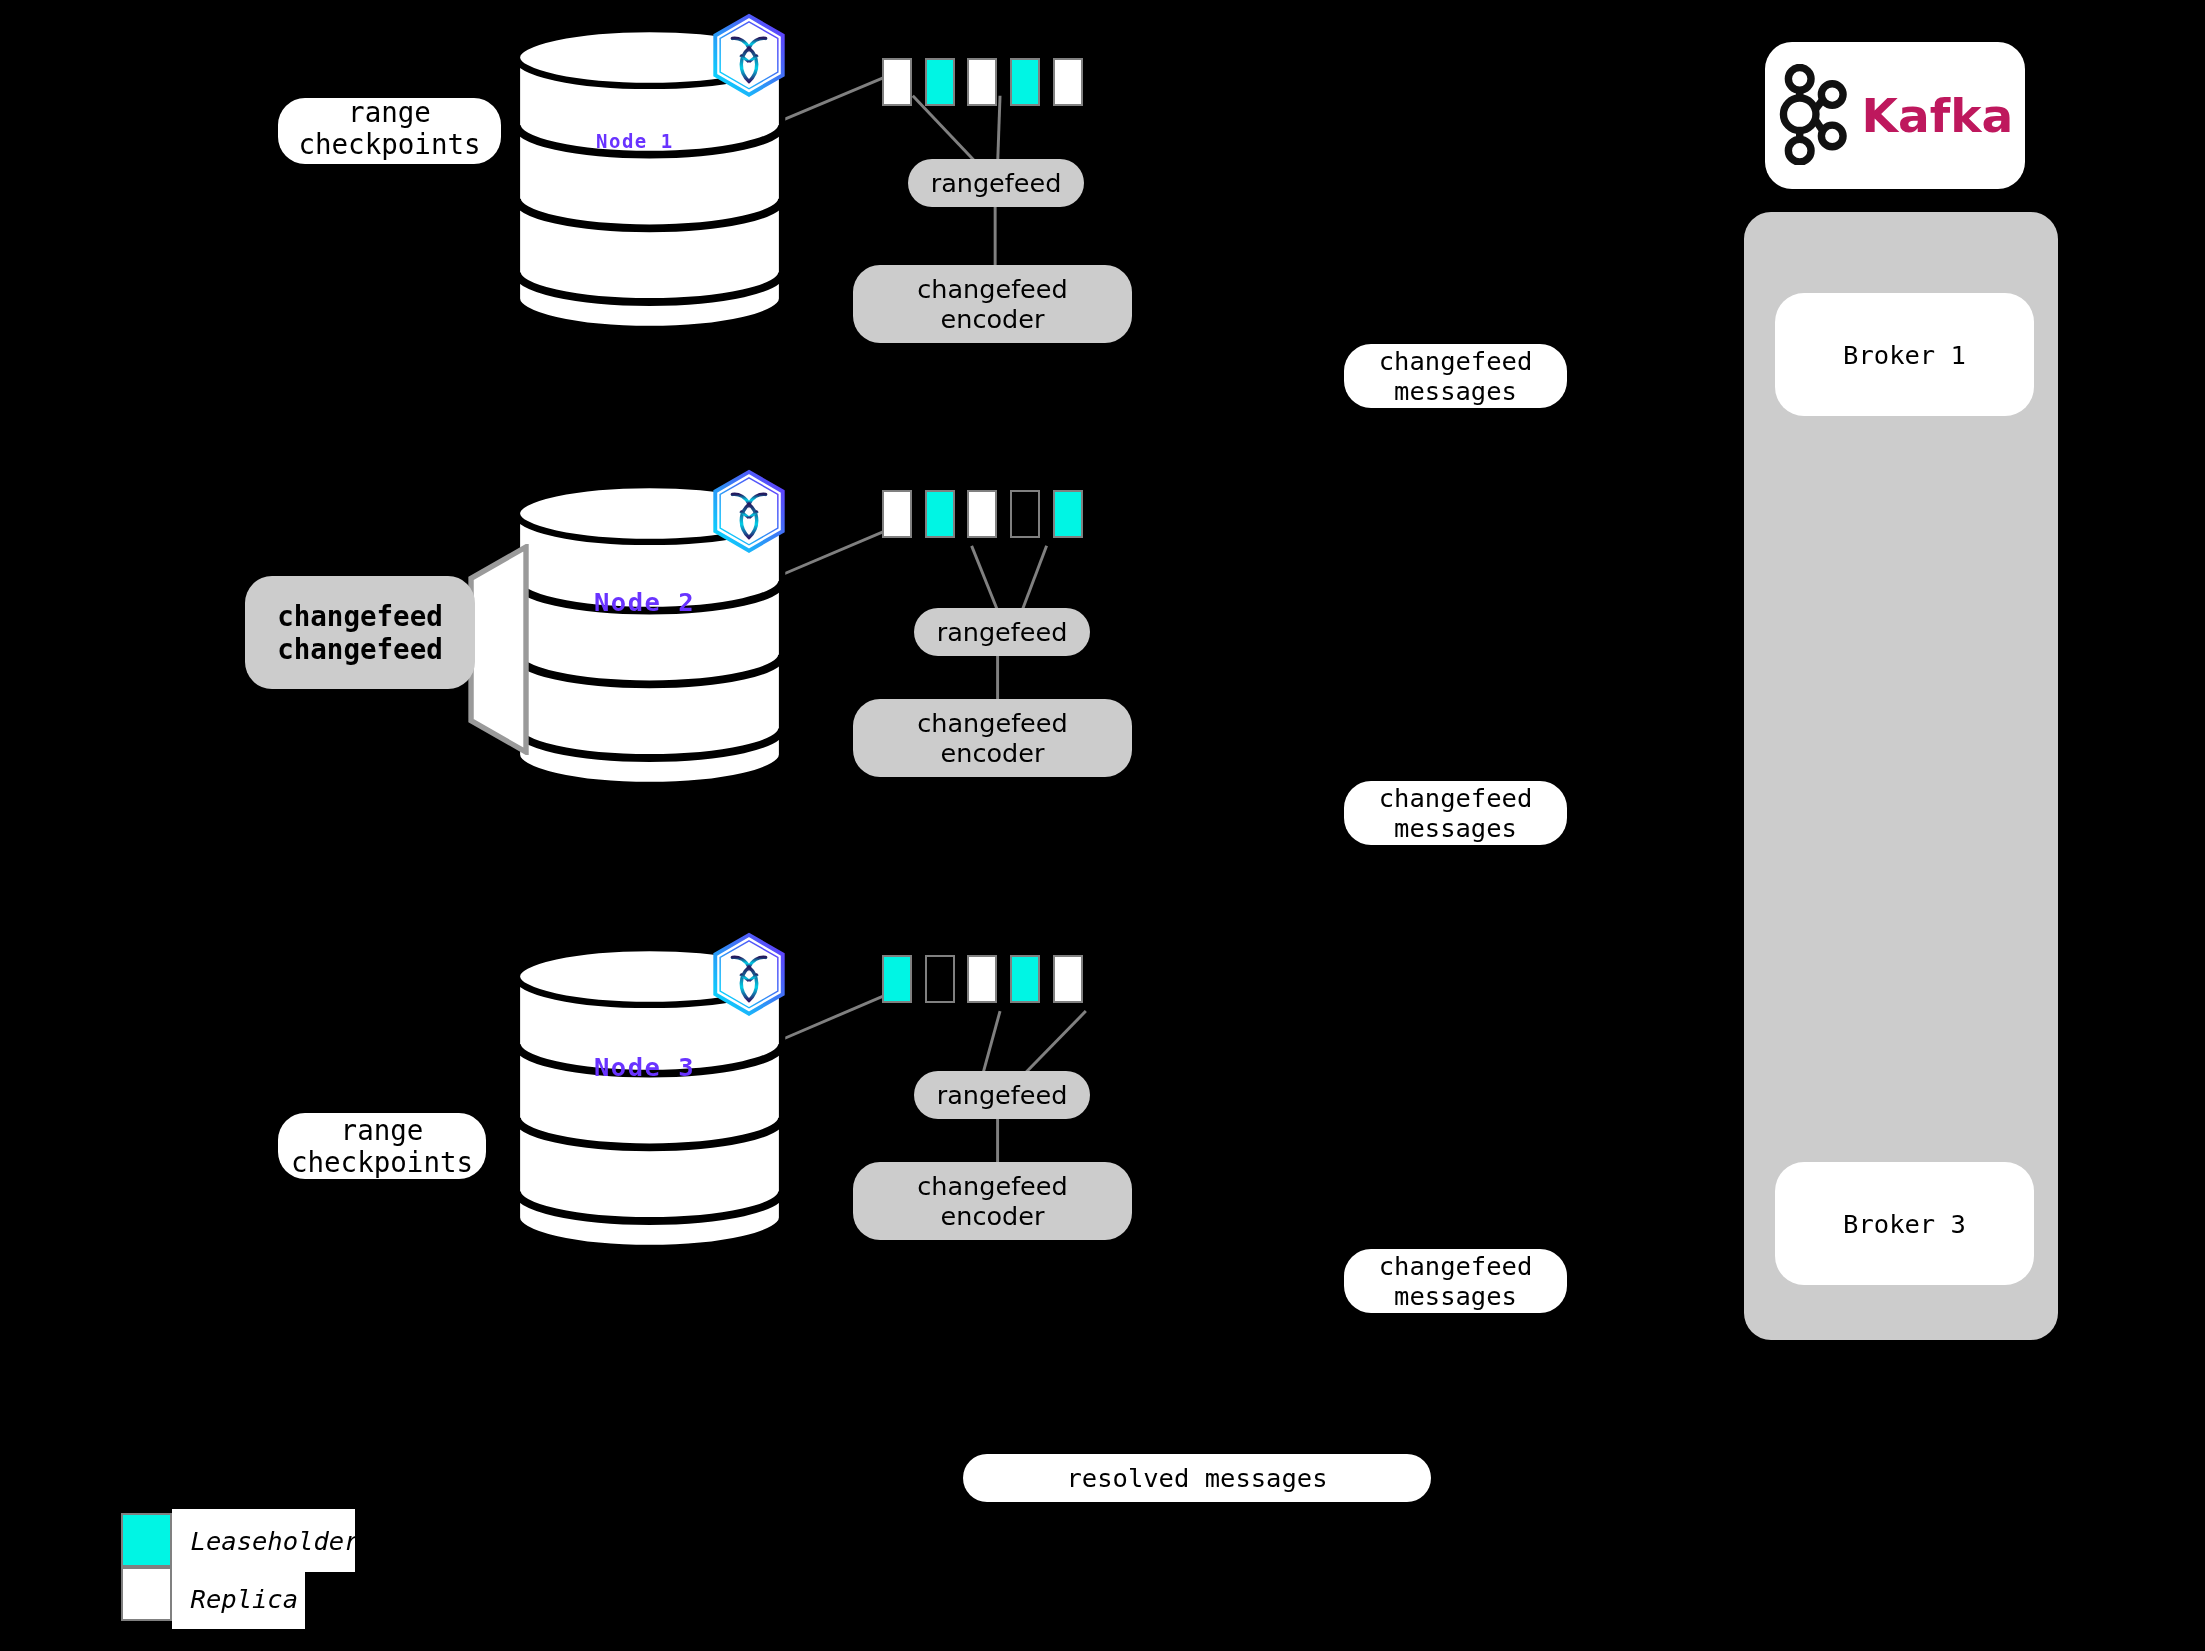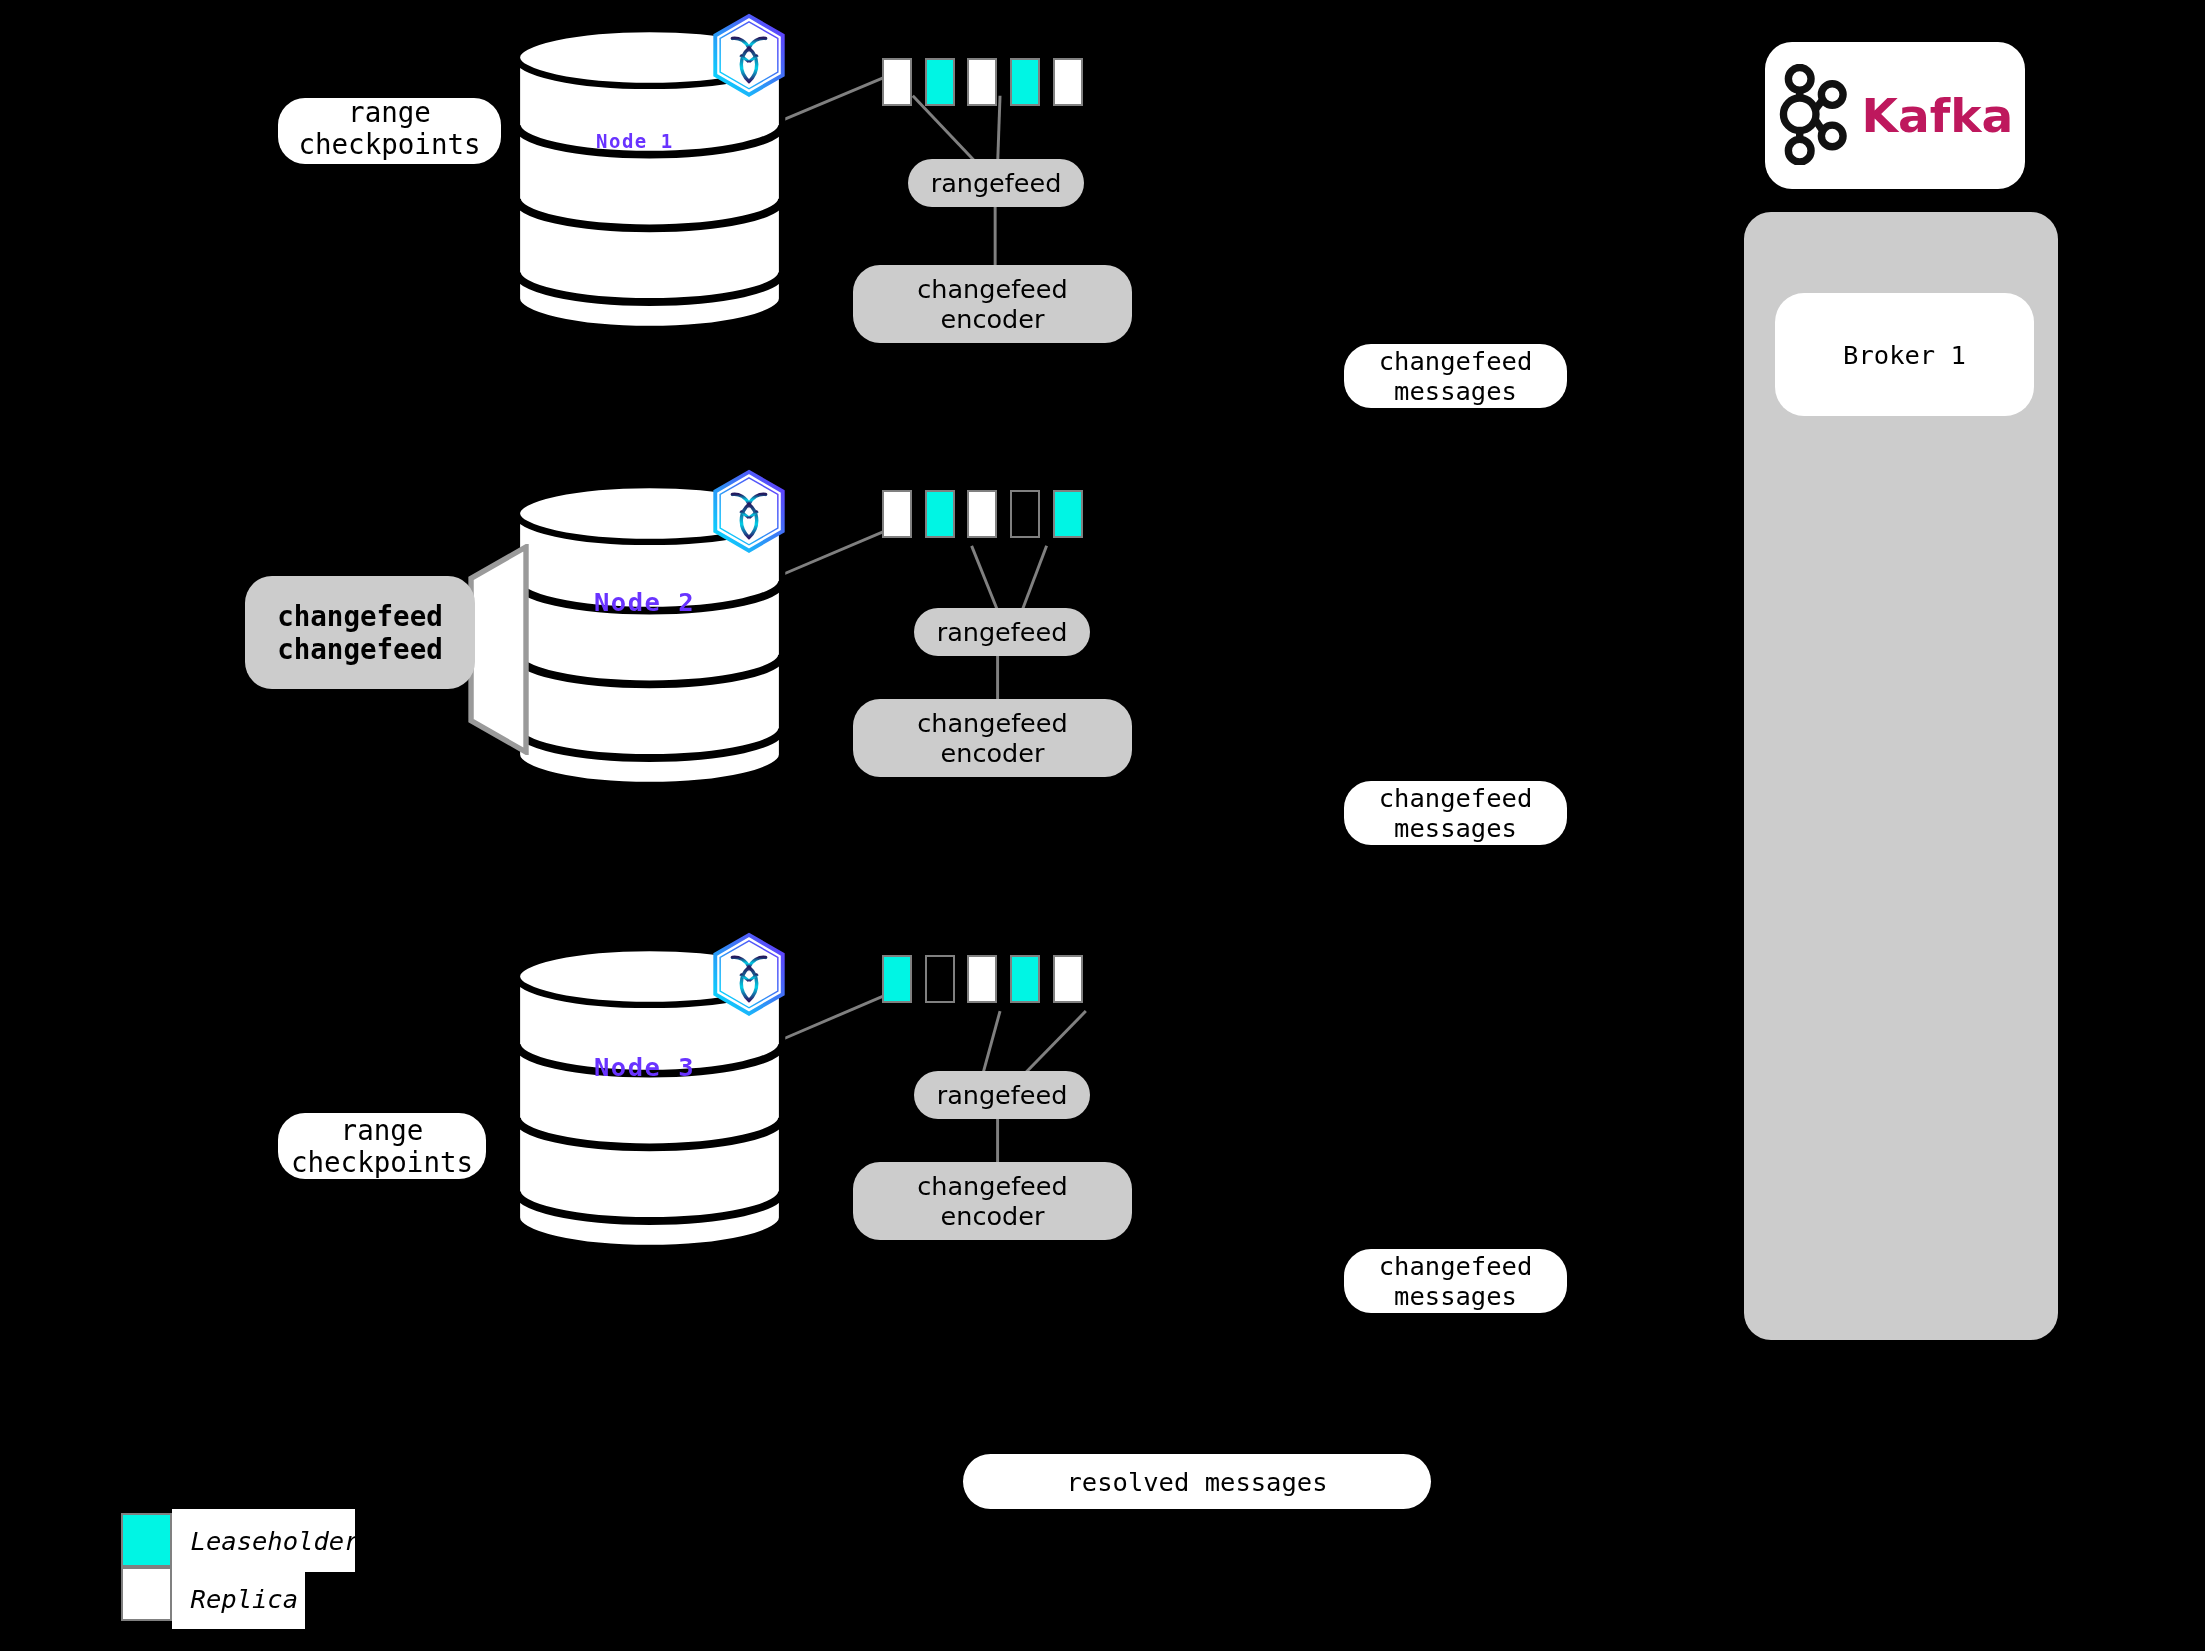--- a/index.html
+++ b/index.html
@@ -319,22 +319,23 @@
           </g>
         </svg>
       </span>
       <span class="kafka-word" style="font-size:47px;">Kafka</span>
     </span>
   </div>
 
   <div class="kafka-panel abs" style="left:1744px;top:212px;width:314px;height:1128px;"></div>
 
   <div class="broker abs" style="left:1775px;top:293px;width:259px;height:123px;font-size:25.5px;">Broker 1</div>
-
-  <div class="pill abs" style="left:963px;top:1454px;width:468px;height:55px;font-size:25.5px;">resolved messages</div>
+  <div class="broker abs" style="left:1775px;top:1162px;width:259px;height:123px;font-size:25.5px;">Broker 3</div>
+
+  <div class="pill abs" style="left:963px;top:1454px;width:468px;height:48px;font-size:25.5px;">resolved messages</div>
 
   <div class="abs" style="left:121px;top:1513px;">
     <div style="position:relative;">
       <div class="legend-sw" style="position:absolute;left:0;top:0;width:51px;height:54px;background:#00F5E4;"></div>
       <div class="legend-lbl" style="position:absolute;left:51px;top:-3.9px;width:164px;height:63px;font-size:25.5px;">Leaseholder</div>
 
       <div class="legend-sw" style="position:absolute;left:0;top:54px;width:51px;height:54px;background:#ffffff;"></div>
       <div class="legend-lbl" style="position:absolute;left:51px;top:55px;width:114px;height:61px;font-size:25.5px;">Replica</div>
     </div>
   </div>

